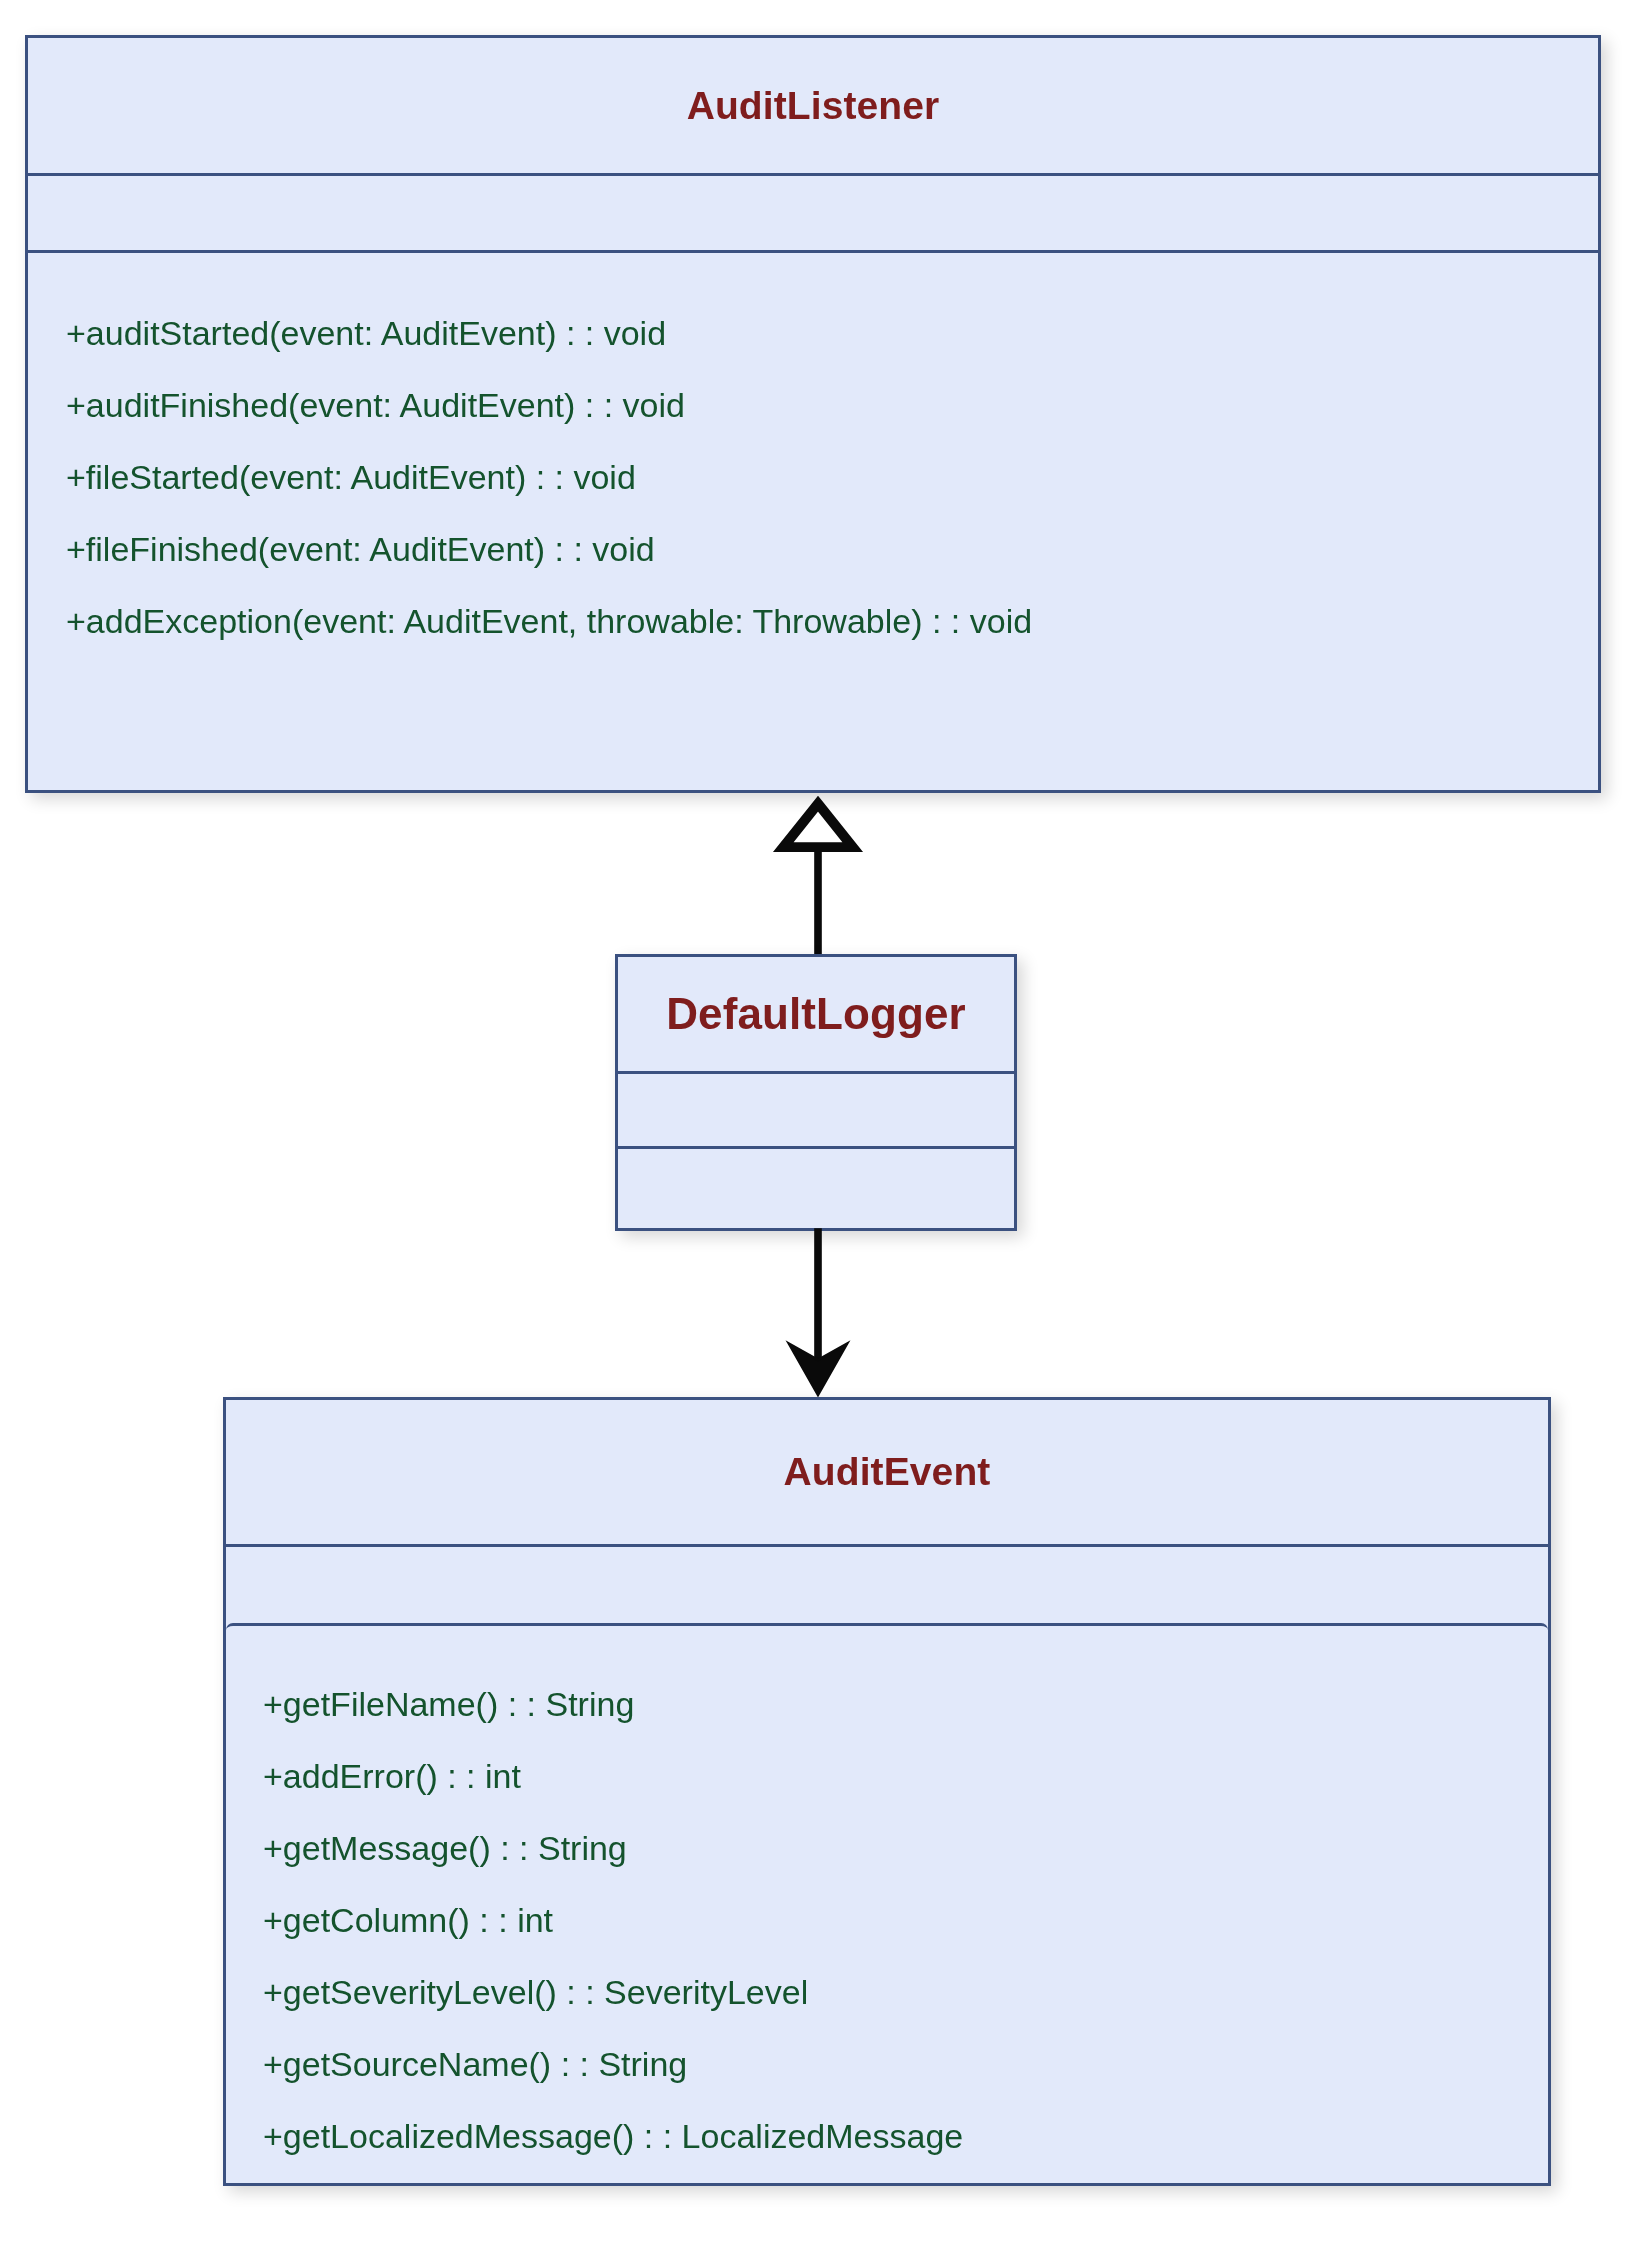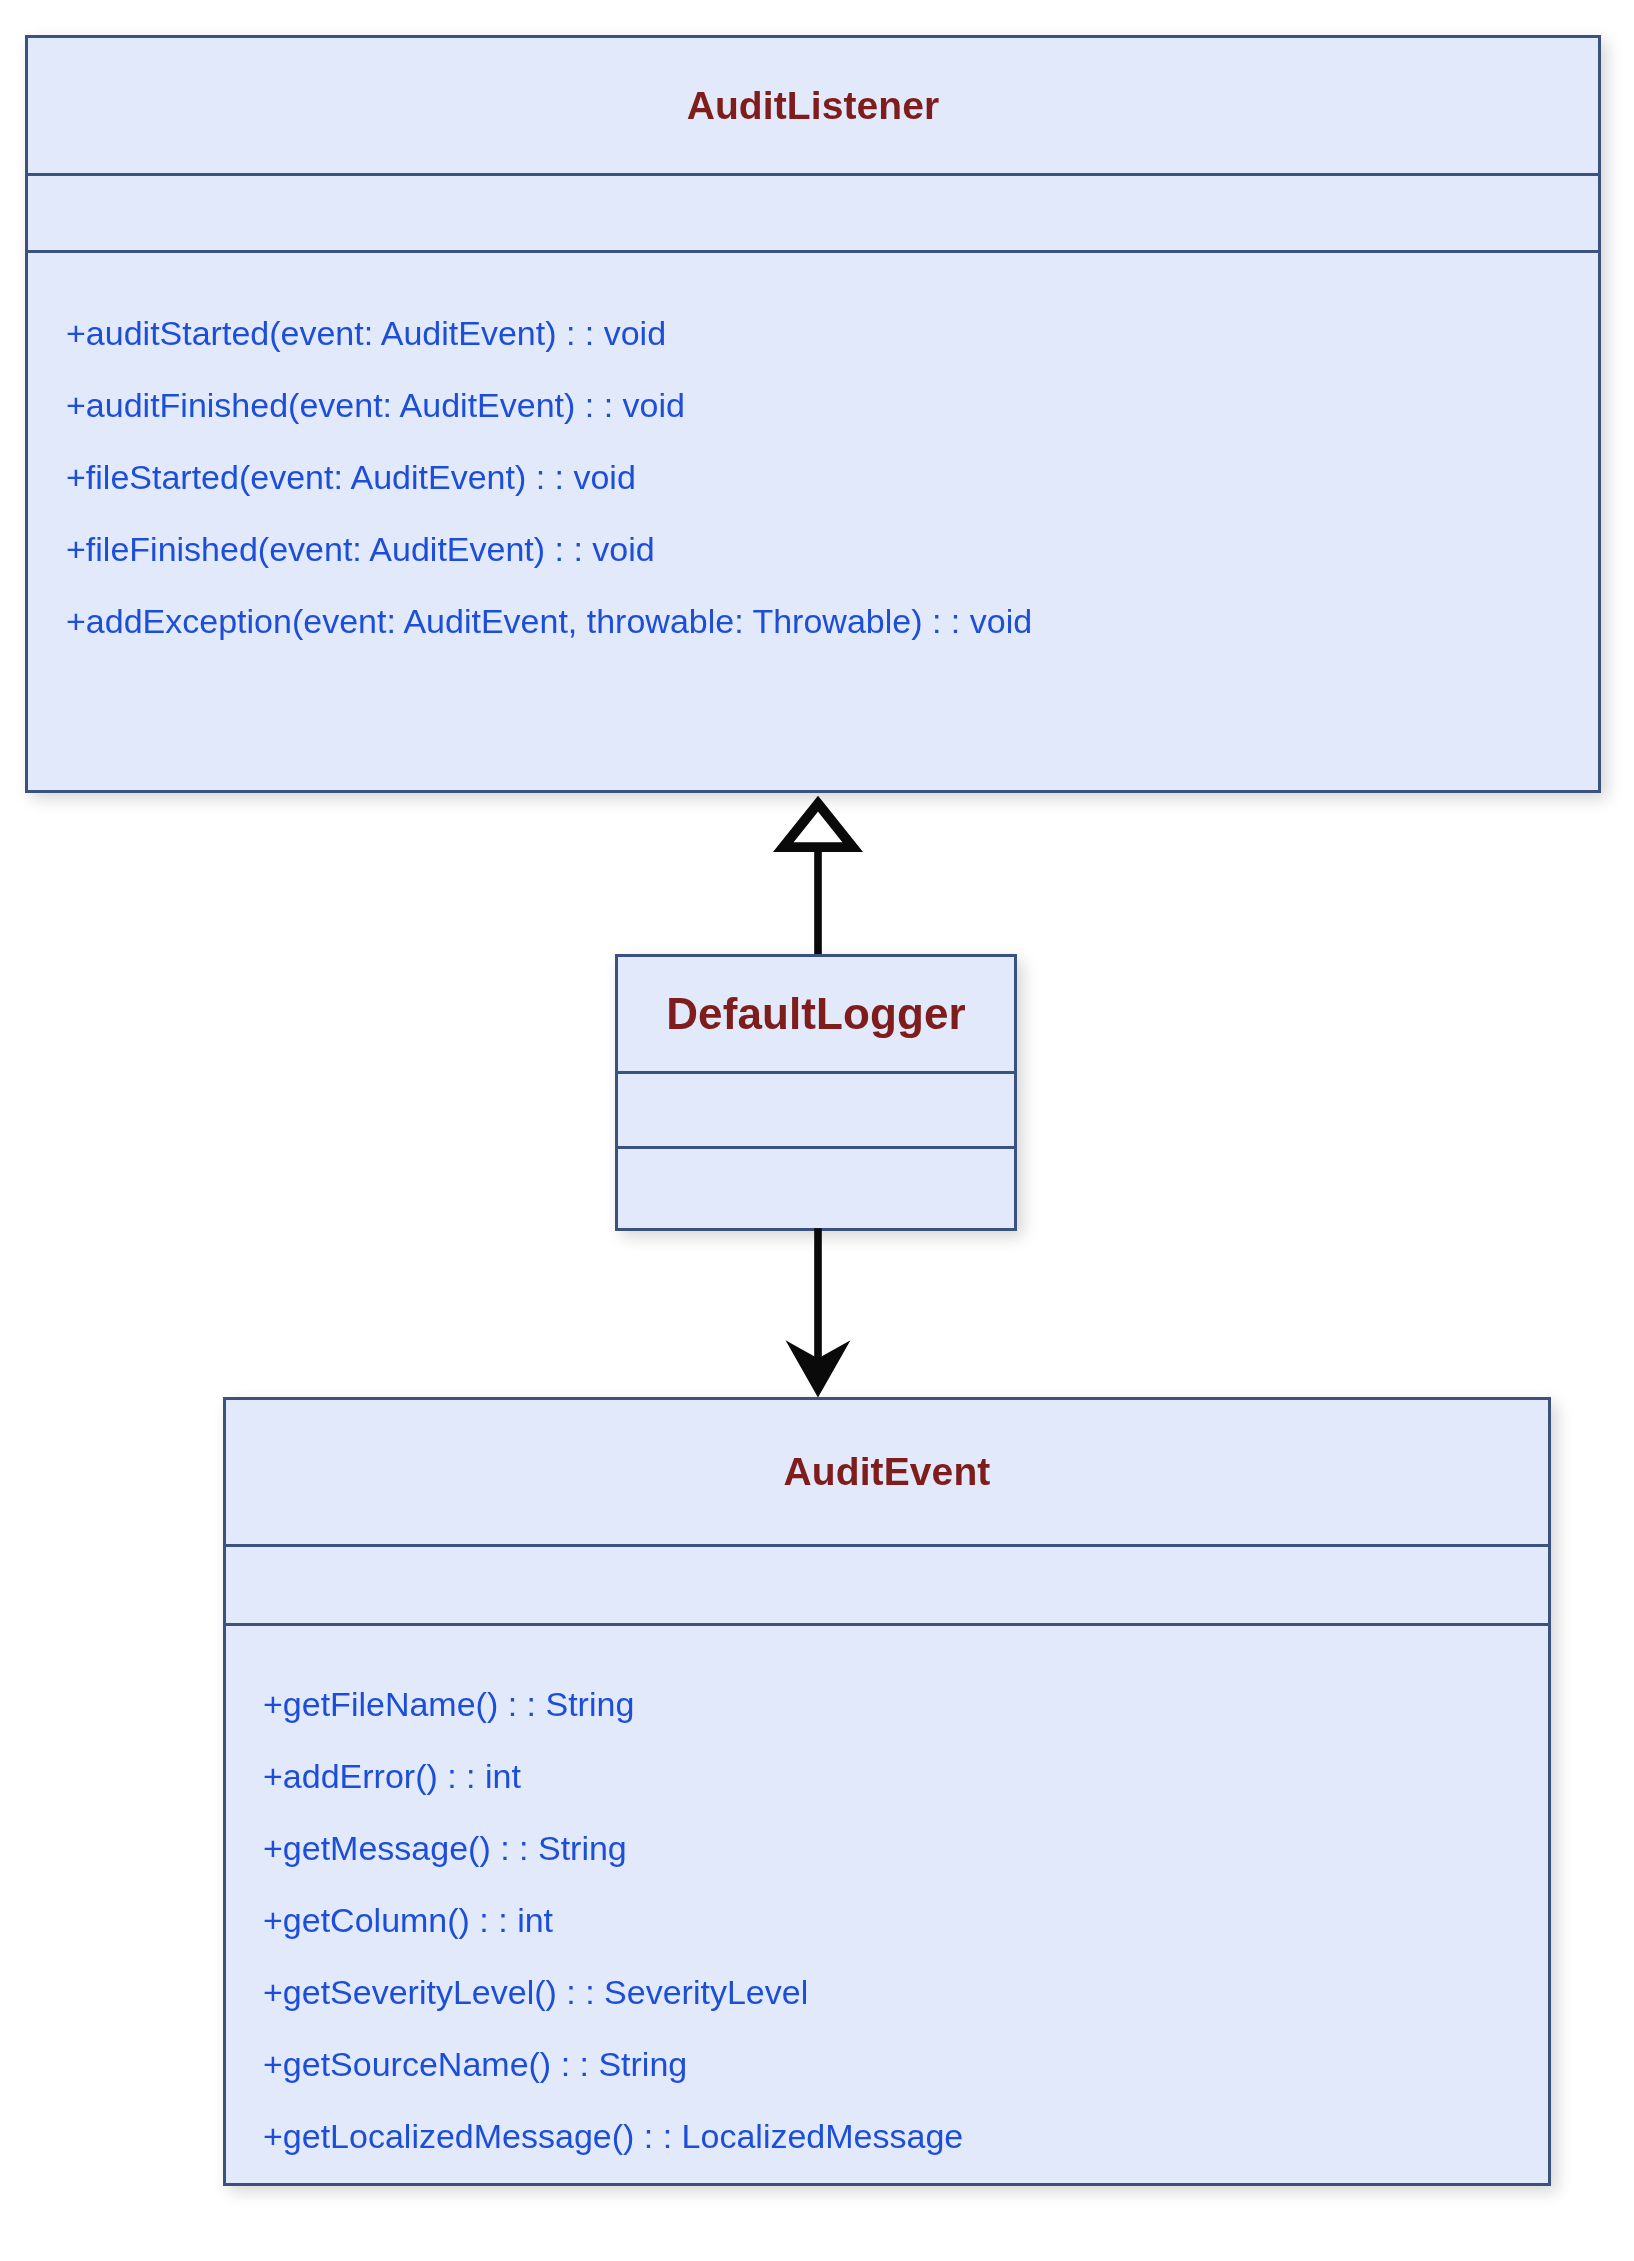--- a/index.html
+++ b/index.html
@@ -41,21 +41,21 @@
   .uml-title {
     display: flex;
     align-items: center;
     justify-content: center;
     color: #7f1d1d;
     font-weight: bold;
     letter-spacing: 0.1px;
   }
 
   .uml-member {
-    color: #1d4ed8;
+    color: #14532d;
     white-space: pre;
   }
 
   
   #class-auditlistener {
     left: 25px;
     top: 35px;
     width: 1576px;
     height: 758px;
   }
@@ -103,20 +103,21 @@
   #class-auditevent .uml-title {
     height: 144px;
     font-size: 39px;
   }
   #class-auditevent .uml-attributes {
     height: 79px;
   }
   #class-auditevent .uml-methods {
     height: 559px;
     padding: 42px 0 0 37px;
+    border-radius: 7px;
   }
   #class-auditevent .uml-member {
     font-size: 34px;
     line-height: 72px;
   }
 
   
   .connector {
     position: absolute;
     overflow: visible;

